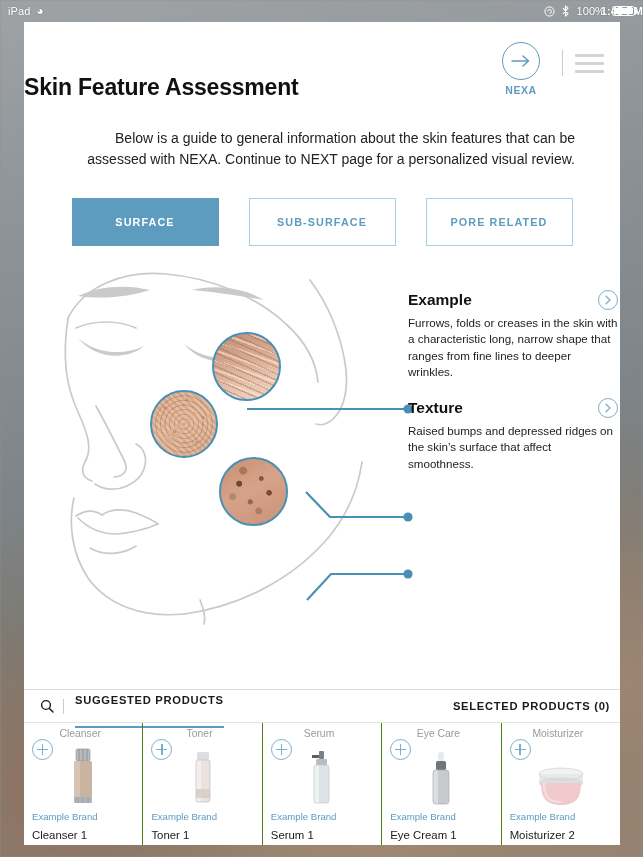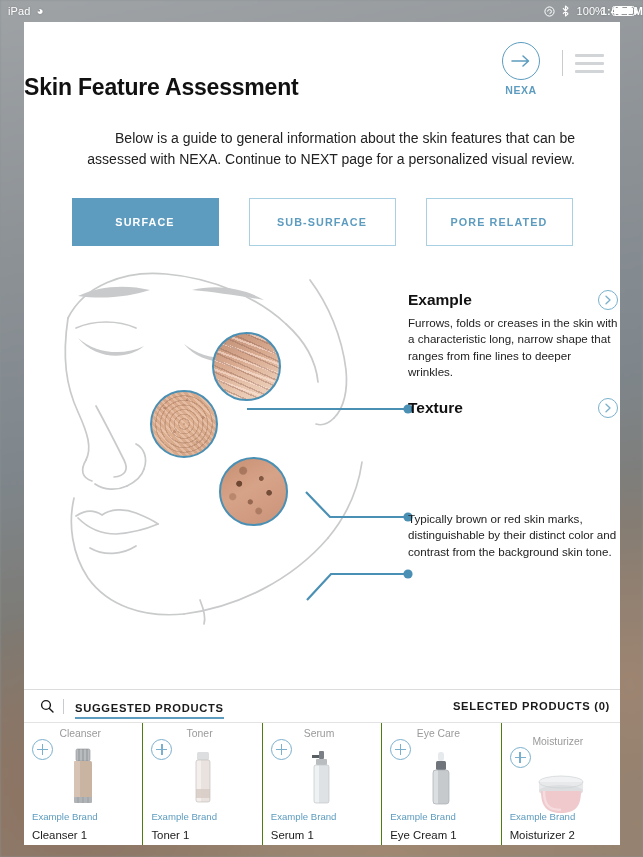--- a/index.html
+++ b/index.html
@@ -195,38 +195,38 @@
     height: 32px; display: flex; align-items: center;
     padding: 0 10px 0 12px;
   }
   .search-icon-btn {
     width: 22px; display: flex; align-items: center; justify-content: center;
     cursor: pointer;
   }
   .head-divider { width: 1px; height: 15px; background: #c9ccce; margin: 0 11px 0 5px; }
   .tab-suggested {
     font-size: 11.2px; font-weight: bold; letter-spacing: .7px; color: #1a1a1a;
-    padding-bottom: 3px; border-bottom: 2.5px solid #5d9cbf;
+    padding-bottom: 20px; border-bottom: 2.5px solid #5d9cbf;
     margin-top: 9px;
     cursor: pointer;
   }
   .tab-selected {
     margin-left: auto;
     font-size: 11.2px; font-weight: bold; letter-spacing: .7px; color: #1a1a1a;
     cursor: pointer;
   }
   .prod-grid {
     display: flex; border-top: 1px solid #e3e3e3; height: 124px;
   }
   .prod-card {
     flex: 1 1 0; position: relative;
     border-right: 1px solid #4d7c0f;
     cursor: pointer;
   }
-  .prod-card:last-child { border-right: none; margin-top: 8px; }
+  .prod-card:last-child { border-right: none; }
   .prod-cat {
     position: absolute; top: 5px; left: 0; right: 6px;
     text-align: center;
     font-size: 10.4px; color: #9a9a9a;
   }
   .plus-btn {
     position: absolute; left: 8px; top: 16px;
     width: 21px; height: 21px; border: 1.4px solid #7ab0cd; border-radius: 50%;
     display: flex; align-items: center; justify-content: center;
     cursor: pointer;
@@ -381,24 +381,24 @@
 
     <div class="feature" style="top:136px;">
       <div class="feature-head">
         <div class="feature-title">Texture</div>
         <div class="chev-btn">
           <svg width="8" height="10" viewBox="0 0 8 10">
             <path d="M2 1.2 L6 5 L2 8.8" fill="none" stroke="#7ab0cd" stroke-width="1.3" stroke-linecap="round" stroke-linejoin="round"></path>
           </svg>
         </div>
       </div>
+      <div class="feature-desc">Raised bumps and depressed ridges on the skin’s surface that affect smoothness.</div>
     </div>
 
     <div class="feature" style="top:244px;">
-      <div class="feature-desc">Typically brown or red skin marks, distinguishable by their distinct color and contrast from the background skin tone.</div>
     </div>
   </div>
 
   <div class="products">
     <div class="prod-head">
       <div class="search-icon-btn">
         <svg width="14" height="14" viewBox="0 0 14 14">
           <circle cx="6" cy="6" r="4.4" fill="none" stroke="#1a1a1a" stroke-width="1.4"></circle>
           <path d="M9.4 9.4 L13 13" stroke="#1a1a1a" stroke-width="1.4" stroke-linecap="round"></path>
         </svg>

